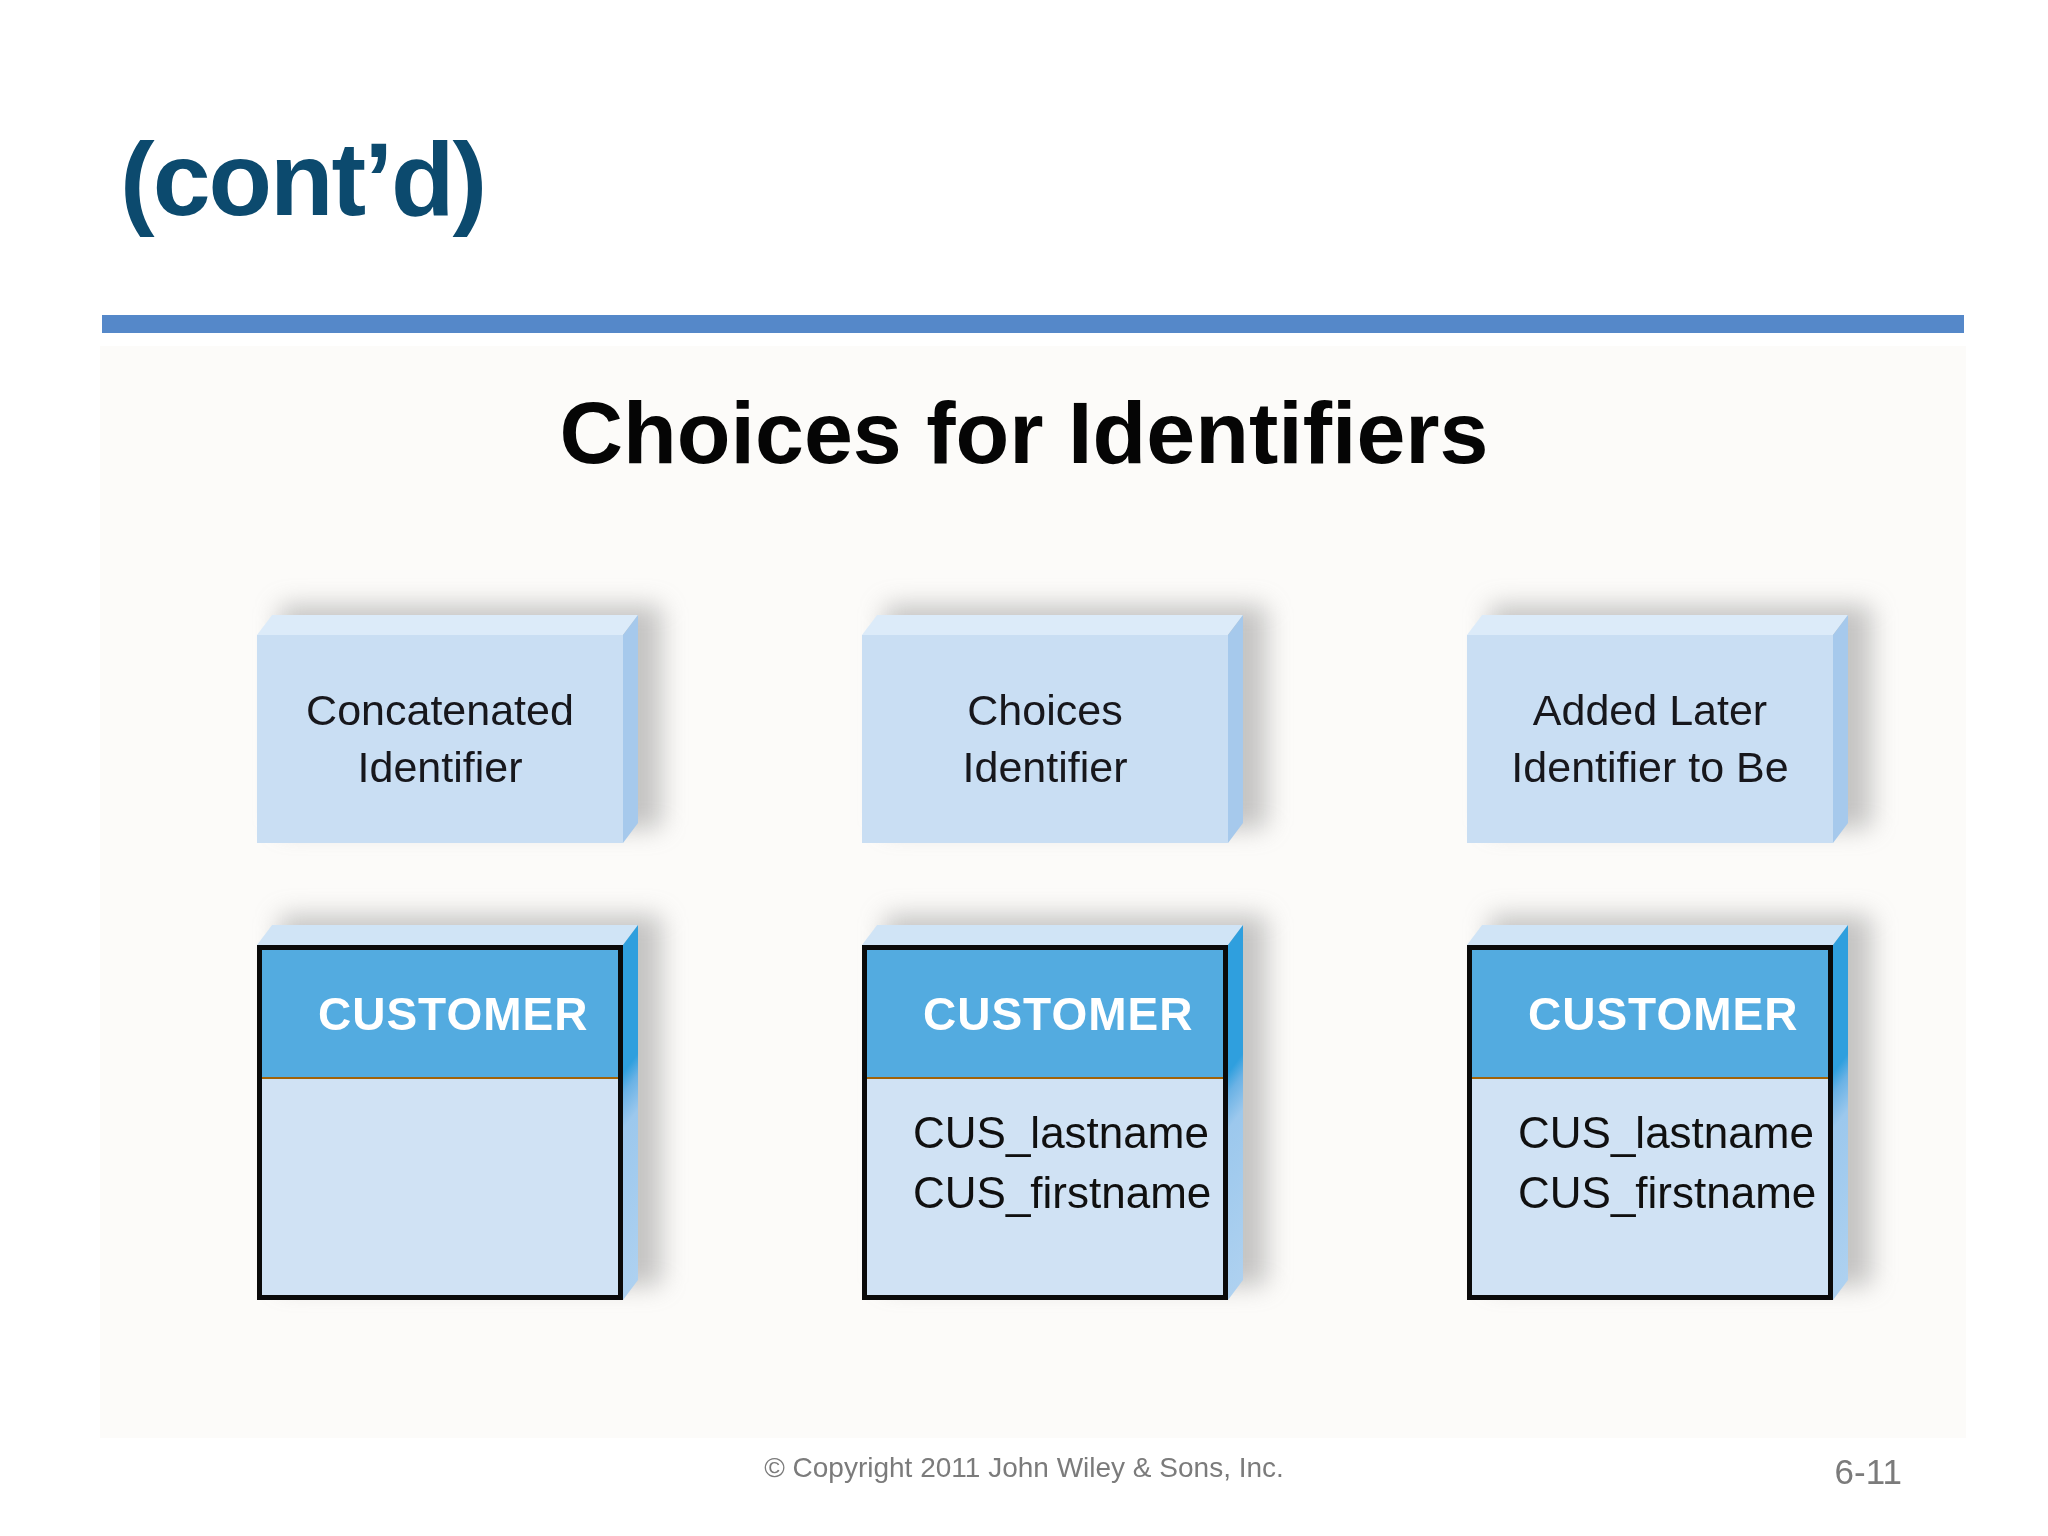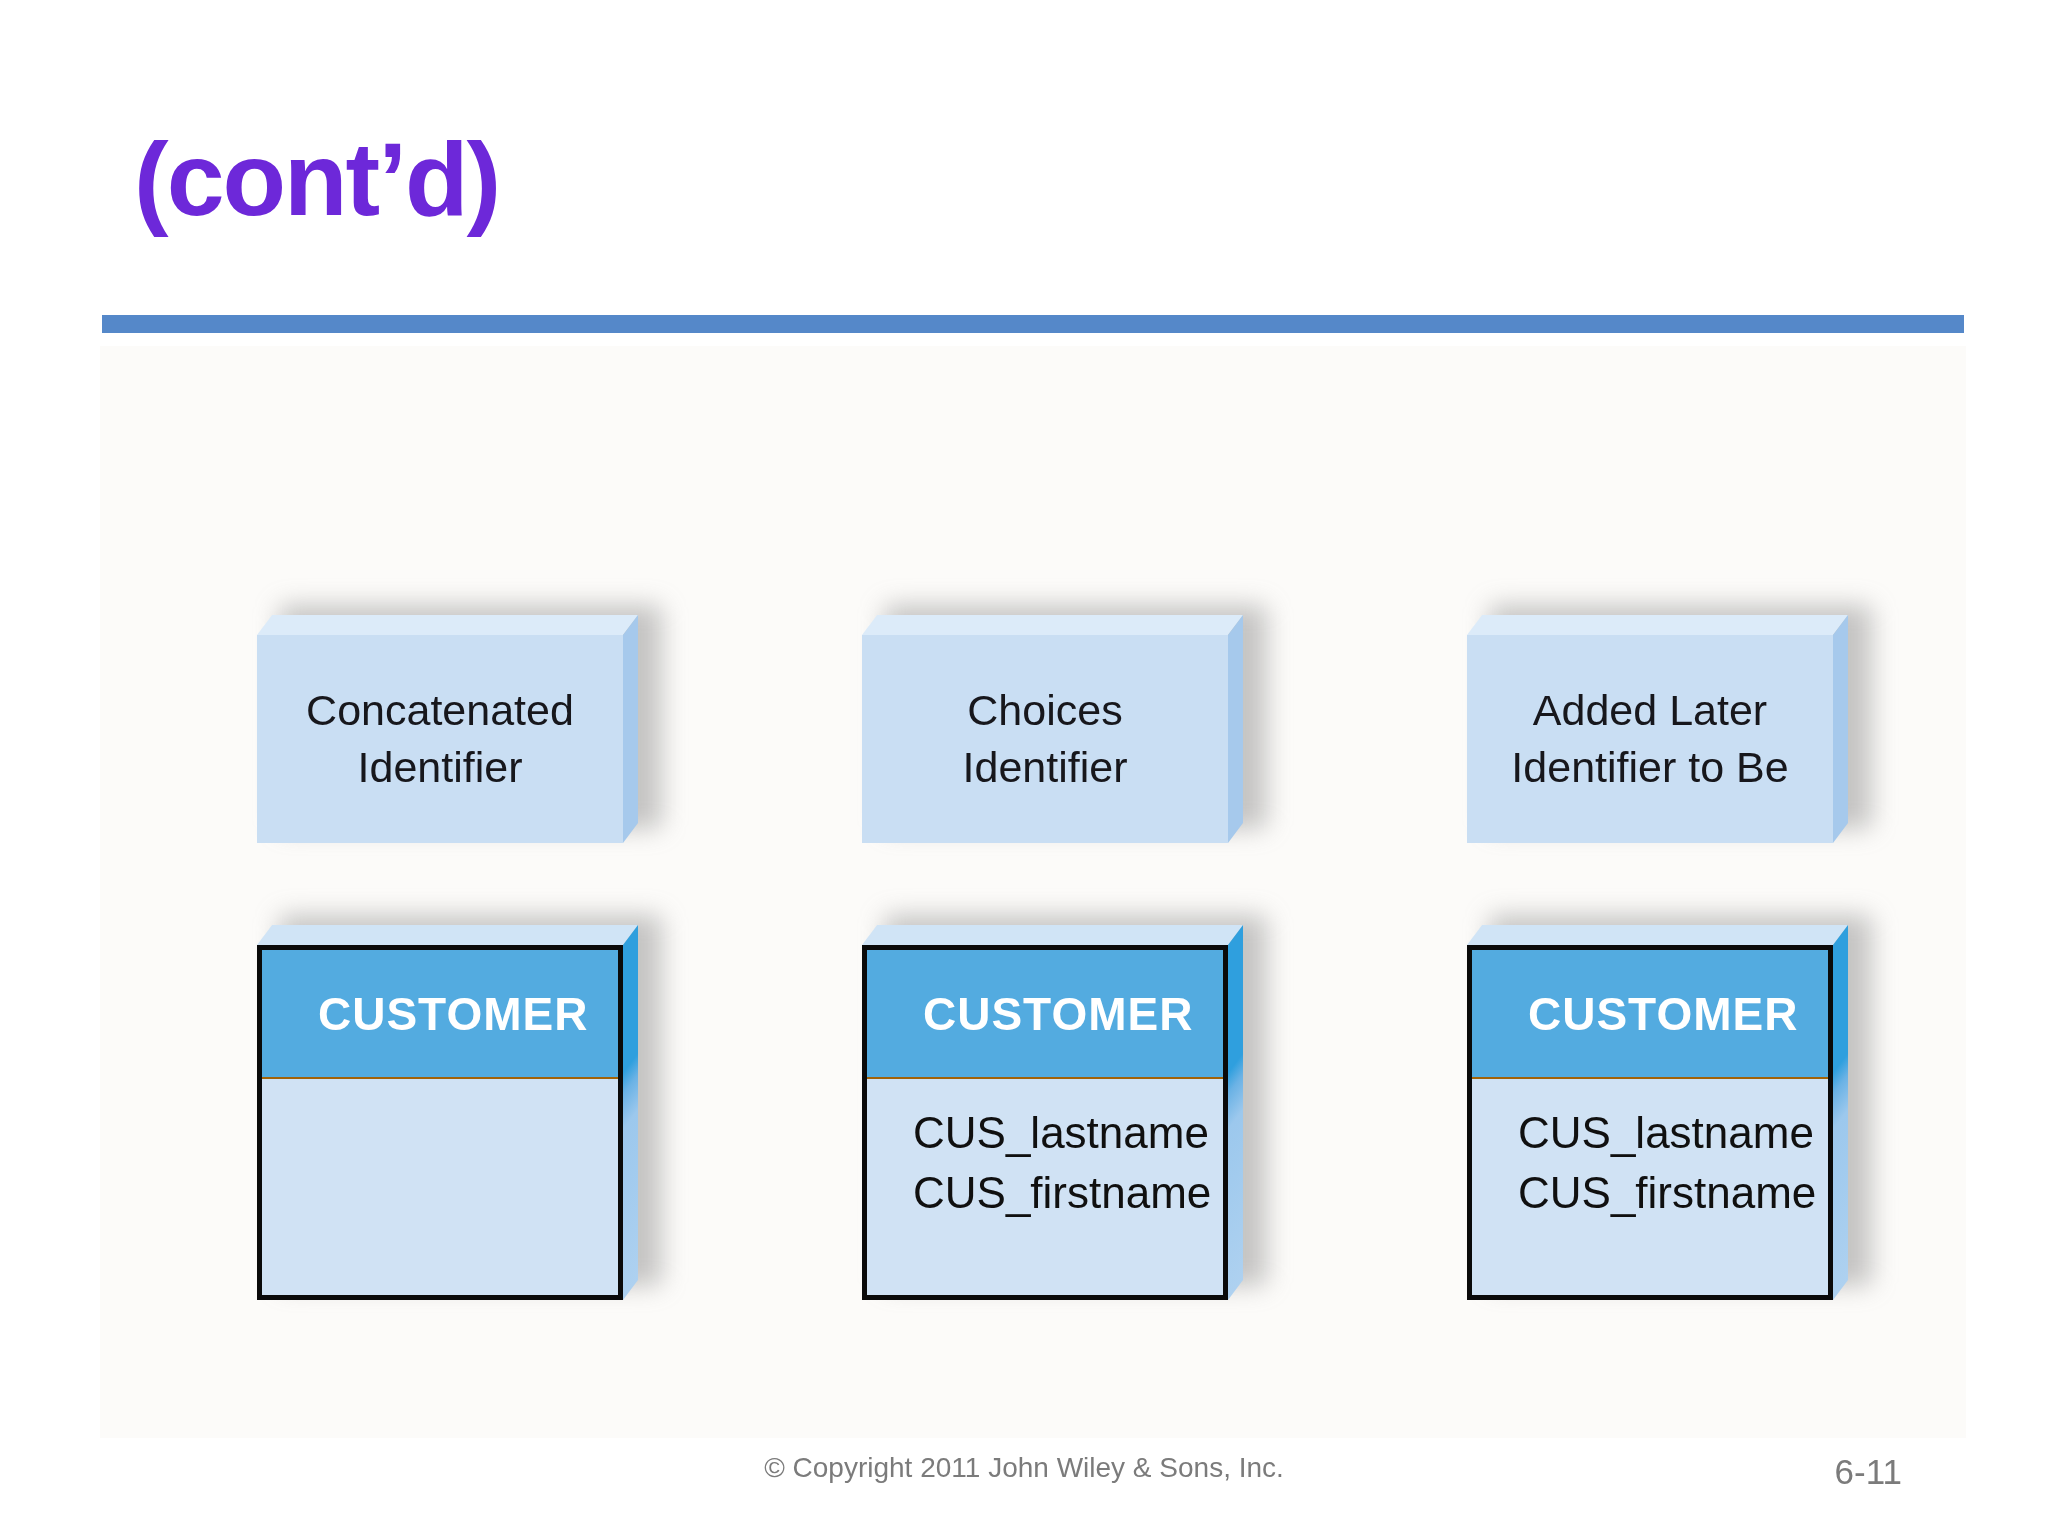--- a/index.html
+++ b/index.html
@@ -5,22 +5,22 @@
   html,body { margin:0; padding:0; background:#ffffff; }
   .slide {
     position:relative; width:2048px; height:1536px; background:#ffffff;
     font-family:"Liberation Sans", sans-serif; overflow:hidden; color:#000;
   }
   .figure-panel {
     position:absolute; left:100px; top:346px; width:1866px; height:1092px;
     background:#fcfbf9;
   }
   .title {
-    position:absolute; left:134px; top:120px;
-    font-size:104px; font-weight:bold; letter-spacing:-2px; color:#6d28d9;
+    position:absolute; left:120px; top:120px;
+    font-size:104px; font-weight:bold; letter-spacing:-2px; color:#0c4a6e;
   }
   .rule {
     position:absolute; left:102px; top:315px; width:1862px; height:18px;
     background:#5588c9;
   }
   .subtitle {
     position:absolute; left:0; top:382px; width:100%; text-align:center;
     font-size:88px; font-weight:bold; color:#050505;
   }
 
@@ -90,20 +90,21 @@
 </style>
 </head>
 <body>
 
 <div class="slide">
 
   <div class="figure-panel"></div>
 
   <div class="title">(cont’d)</div>
   <div class="rule"></div>
+  <div class="subtitle">Choices for Identifiers</div>
 
   <div class="col col-0">
     <div class="box3d label3d">
       <div class="shadow"></div>
       <div class="face-top"></div>
       <div class="face-right"></div>
       <div class="face-front">
         <div>Concatenated</div>
         <div>Identifier</div>
       </div>

